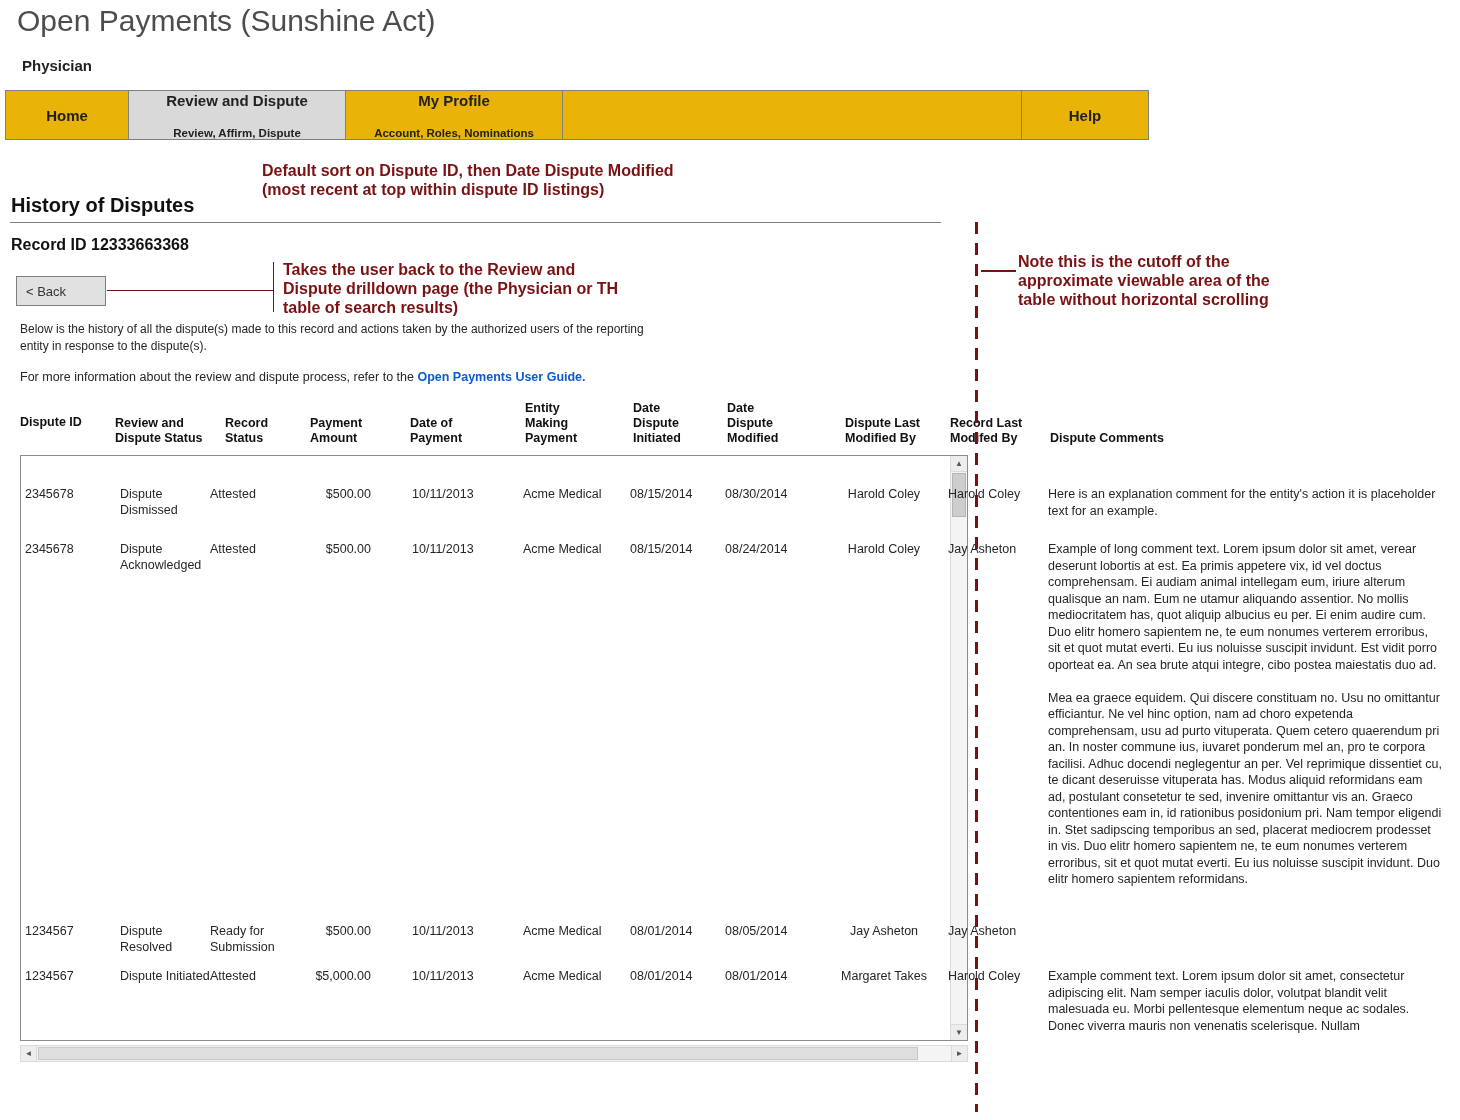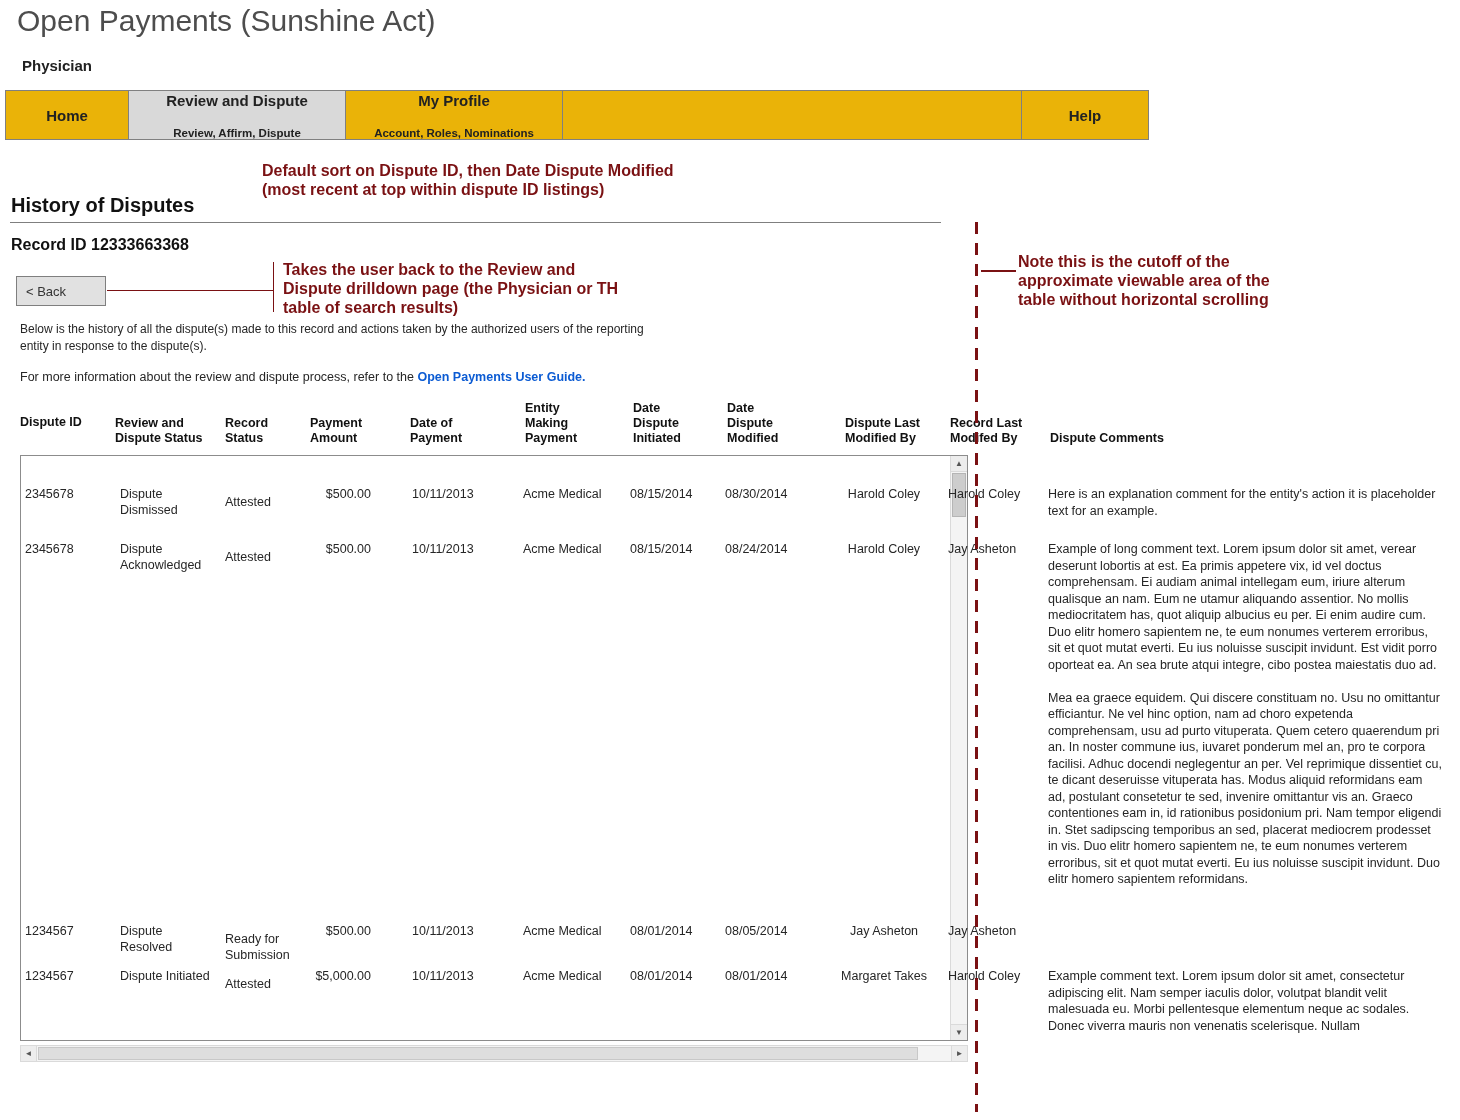--- a/index.html
+++ b/index.html
@@ -58,21 +58,21 @@
 
   
   .table-area{position:absolute;left:20px;top:455px;width:1430px;height:610px;font-size:12.5px;}
   .viewport{position:absolute;left:0;top:0;width:948px;height:586px;border:1px solid #8c8c8c;z-index:1;}
 
   .trow{position:absolute;left:0;width:100%;height:0;}
   .row1{top:31px;} .row2{top:86px;} .row3{top:468px;} .row4{top:513px;}
   .cell{position:absolute;top:0;line-height:16px;color:#262626;z-index:2;}
   .c-id{left:5px;width:70px;}
   .c-status{left:100px;width:95px;}
-  .c-rec{left:205px;width:85px;margin-top:8px;}
+  .c-rec{left:190px;width:85px;}
   .c-pay{left:268px;width:83px;text-align:right;}
   .c-dop{left:392px;width:80px;}
   .c-ent{left:503px;width:95px;}
   .c-di{left:610px;width:78px;}
   .c-dm{left:705px;width:78px;}
   .c-dlmb{left:808px;width:112px;text-align:center;}
   .c-rlmb{left:928px;width:110px;z-index:4;}
   .c-com{left:1028px;width:394px;white-space:pre-line;line-height:16.5px;z-index:0;}
 
   

